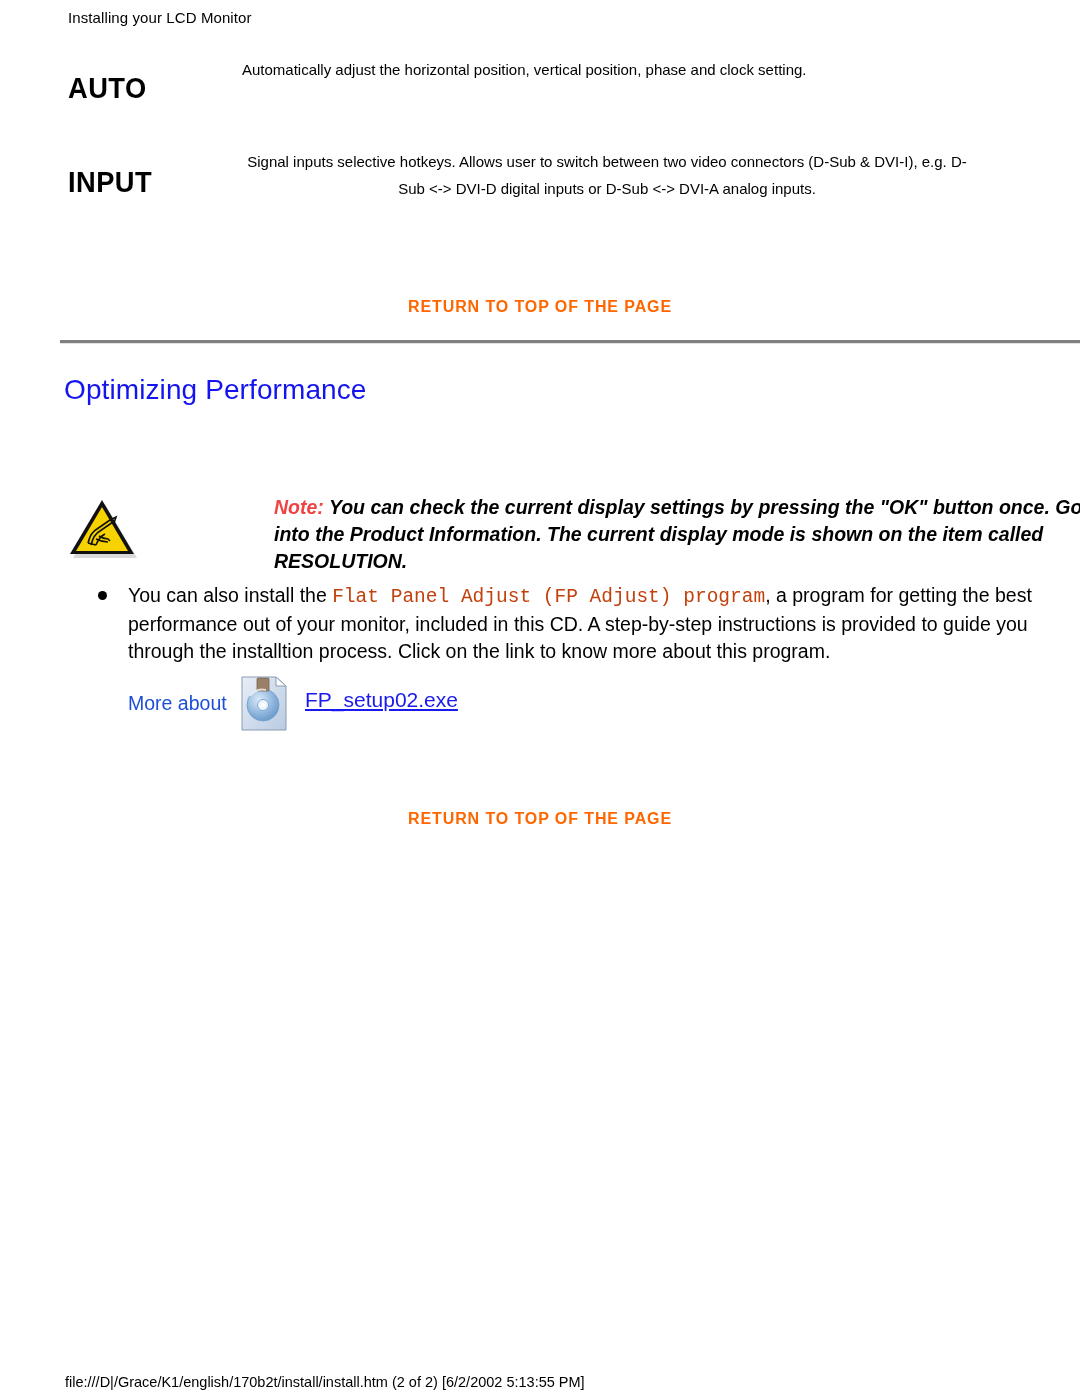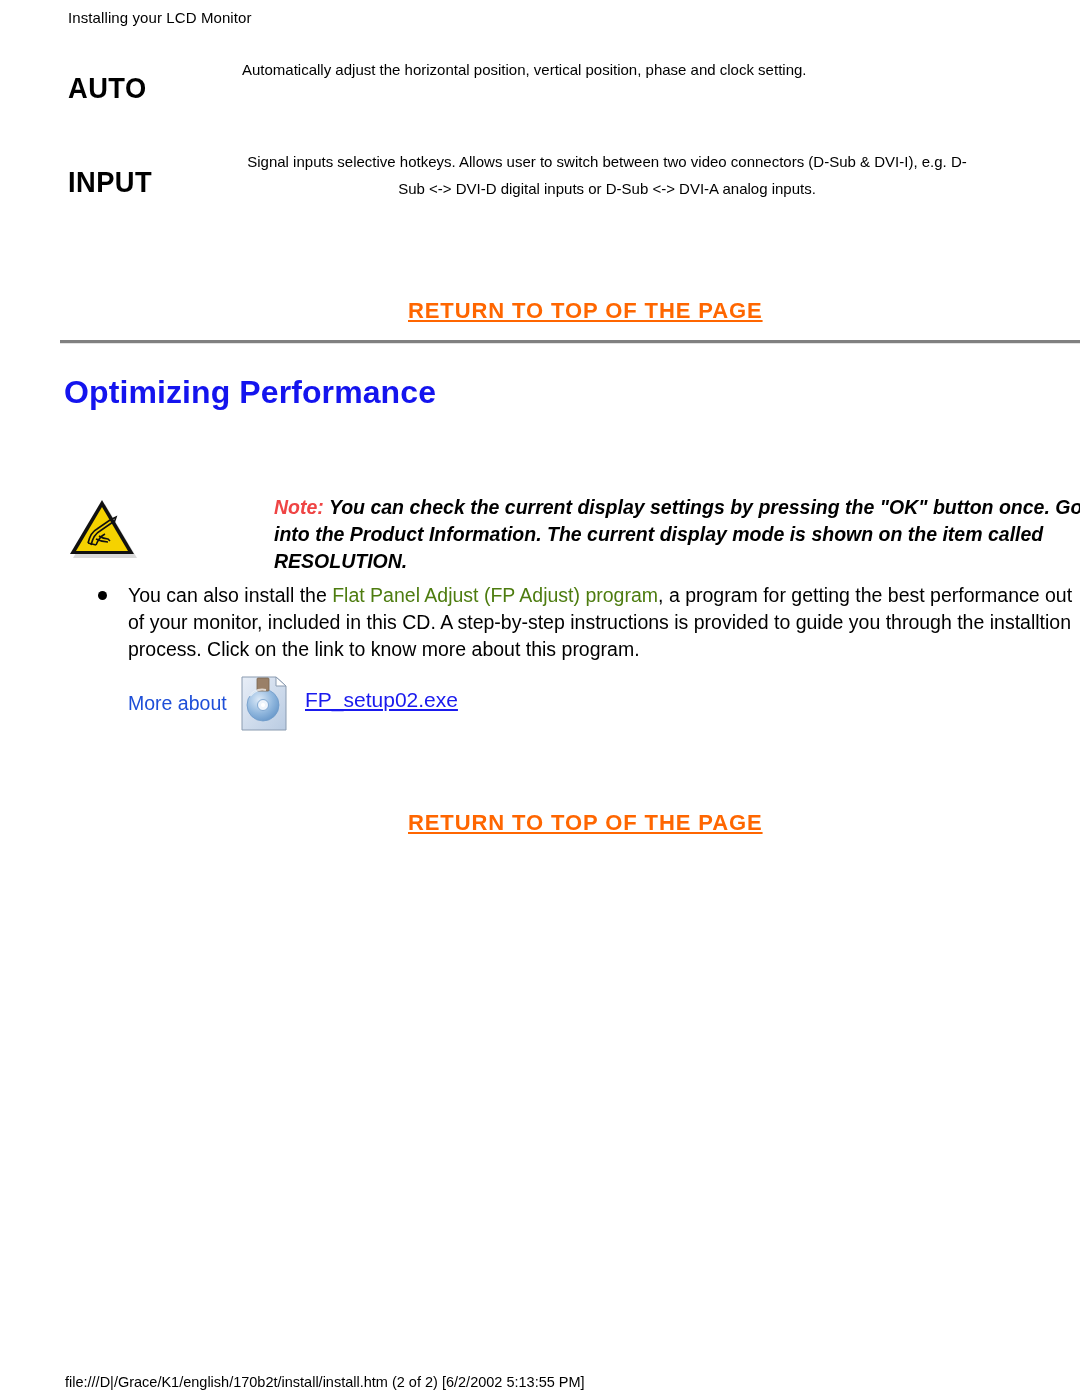--- a/index.html
+++ b/index.html
@@ -65,25 +65,24 @@
   #row-auto .key-label { top: 16px; }
   #row-auto .key-desc  { top: 0px; }
 
   #row-input { top: 148px; height: 96px; text-align: center; }
   #row-input .key-label { top: 18px; }
   #row-input .key-desc  { top: 0px; }
 
   
   .return-link {
     position: absolute;
-    font-size: 22px;
+    font-size: 16px;
     font-weight: bold;
     letter-spacing: 0.9px;
     color: #ff6600;
-    text-decoration: underline;
     cursor: pointer;
     white-space: nowrap;
     text-align: right;
   }
   #return-top-1 { left: 370px; top: 298px; }
   #return-top-2 { left: 370px; top: 810px; }
 
   
   .hrule {
     position: absolute;
@@ -93,22 +92,22 @@
     height: 3px;
     background: #808080;
     border-bottom: 1px solid #e3e3e3;
   }
 
   
   .section-title {
     position: absolute;
     left: 26px;
     top: 374px;
-    font-size: 32px;
-    font-weight: bold;
+    font-size: 28px;
+    font-weight: normal;
     color: #1414ee;
     letter-spacing: 0.1px;
   }
 
   
   .bullet-item {
     position: absolute;
     left: 60px;
     width: 975px;
     font-size: 19.5px;
@@ -125,22 +124,23 @@
     background: #000;
   }
   .bullet-item .btext {
     display: block;
     margin-left: 30px;
   }
   #bullet-1 { top: 431px; }
   #bullet-2 { top: 582px; }
 
   a.inline-link {
-    color: #4d7c0f;
+    color: #c2410c;
     text-decoration: none;
+    font-family: Liberation Mono, monospace;
   }
 
   
   #note-block {
     position: absolute;
     left: 24px;
     top: 494px;
     width: 1030px;
     height: 80px;
   }

